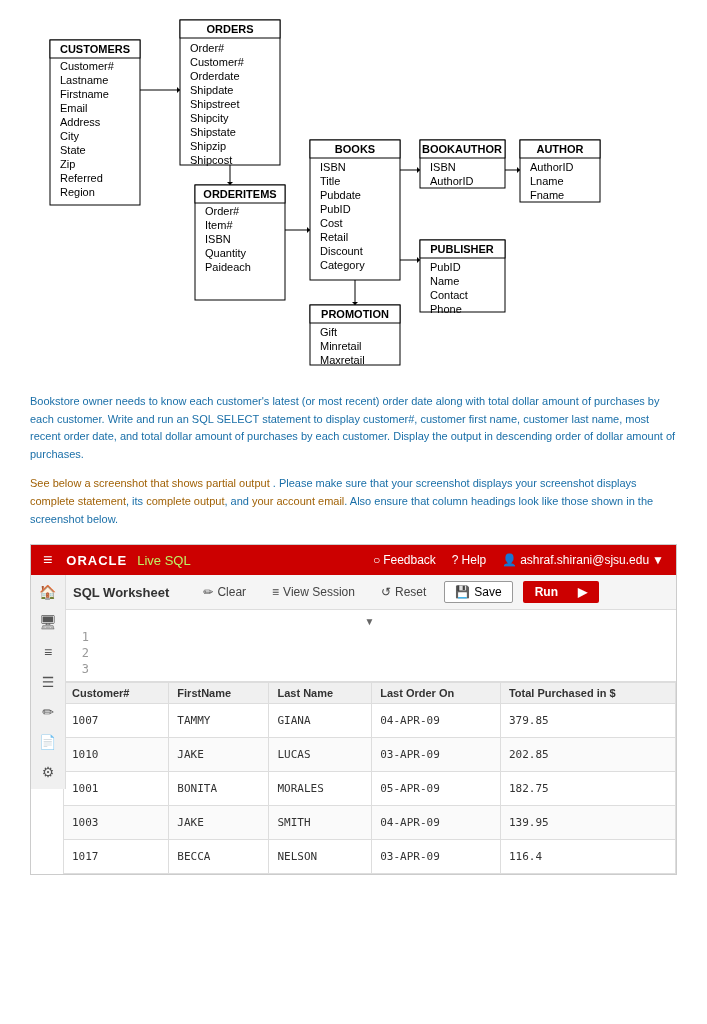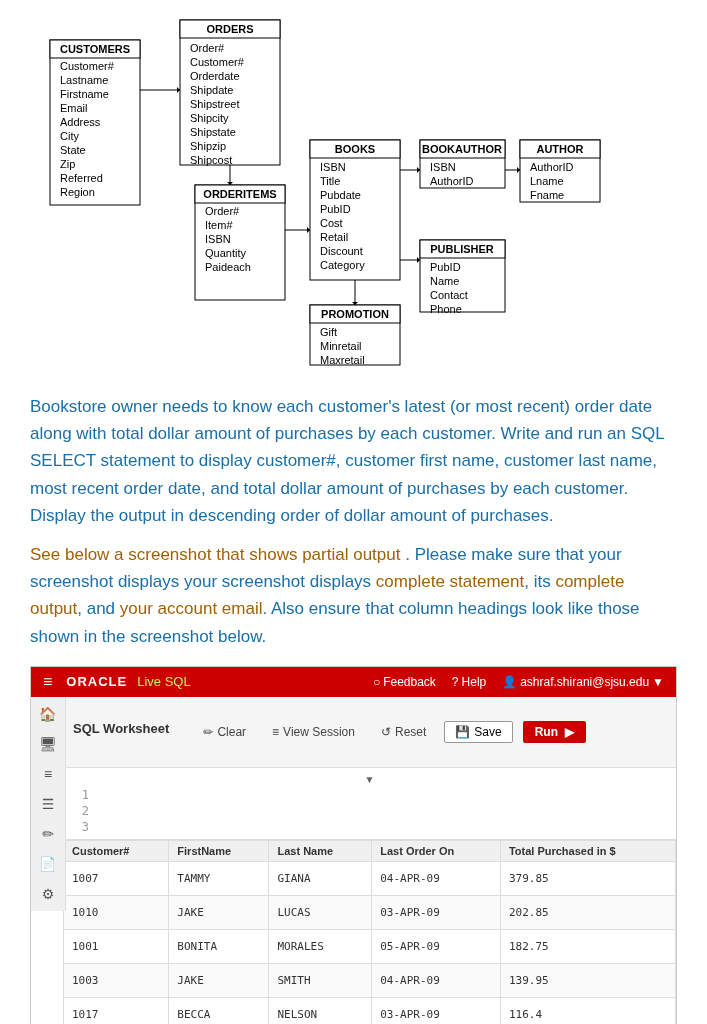--- a/index.html
+++ b/index.html
@@ -31,21 +31,21 @@
     .problem-title {
       color: #00e;
       font-weight: bold;
       font-size: 15px;
       text-decoration: underline;
       margin-bottom: 10px;
     }
 
     .problem-text {
       color: #1a6fa8;
-      font-size: 17px;
+      font-size: 11px;
       line-height: 1.6;
       margin-bottom: 12px;
     }
 
     .link-text {
       color: #a16207;
     }
 
     
     .oracle-screenshot {
@@ -96,22 +96,22 @@
       display: flex;
       align-items: center;
       gap: 3px;
       cursor: pointer;
     }
 
     .oracle-toolbar {
       background: #f5f5f5;
       border-bottom: 1px solid #ddd;
       display: flex;
-      align-items: flex-start;
-      padding: 24px 10px;
+      align-items: center;
+      padding: 6px 10px;
       gap: 10px;
     }
 
     .toolbar-title {
       font-weight: bold;
       font-size: 13px;
       color: #333;
       margin-right: 16px;
     }
 
@@ -142,21 +142,21 @@
     .btn-run {
       background: #cc0000;
       color: white;
       border: none;
       padding: 4px 12px;
       font-size: 12px;
       cursor: pointer;
       border-radius: 2px;
       display: flex;
       align-items: center;
-      gap: 7px;
+      gap: 20px;
       font-weight: bold;
     }
 
     .oracle-editor {
       background: white;
       border-bottom: 1px solid #ddd;
       padding: 4px 0;
       min-height: 55px;
     }
 

